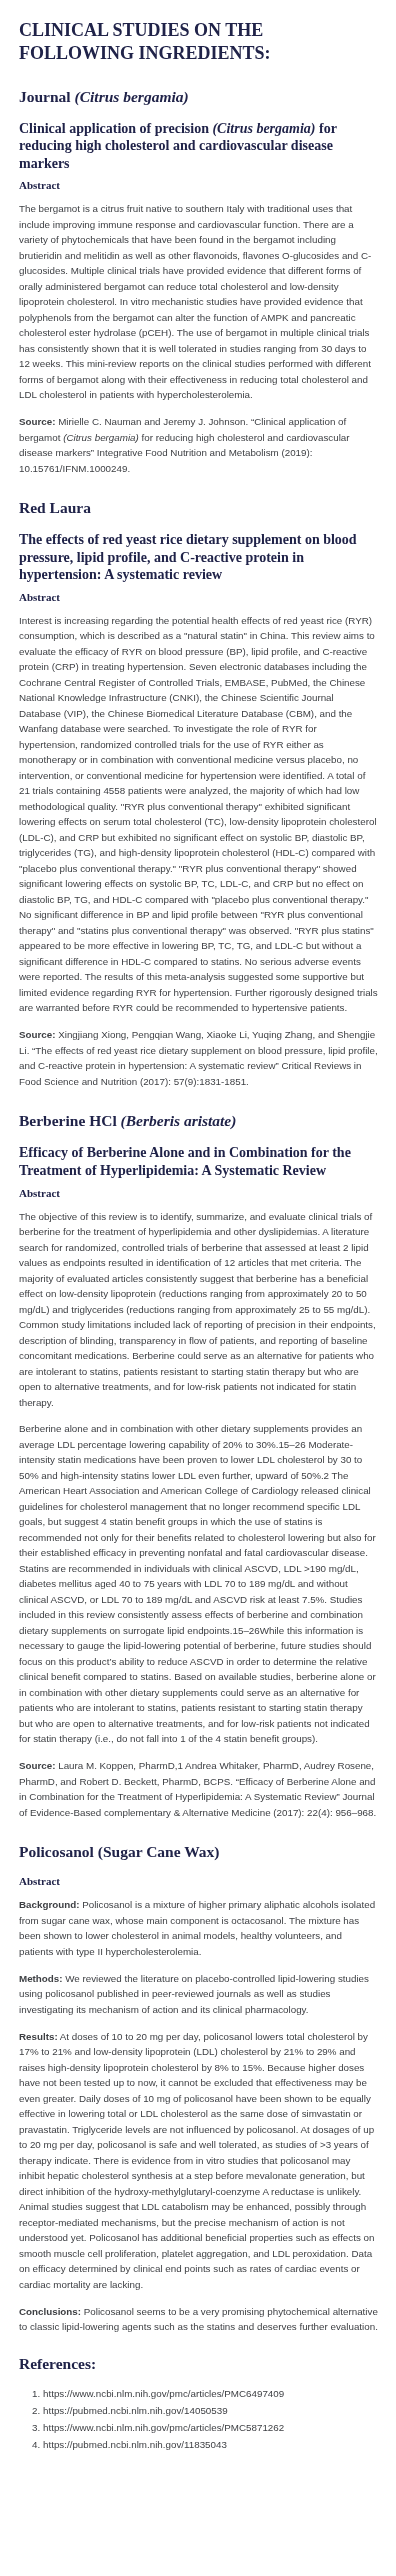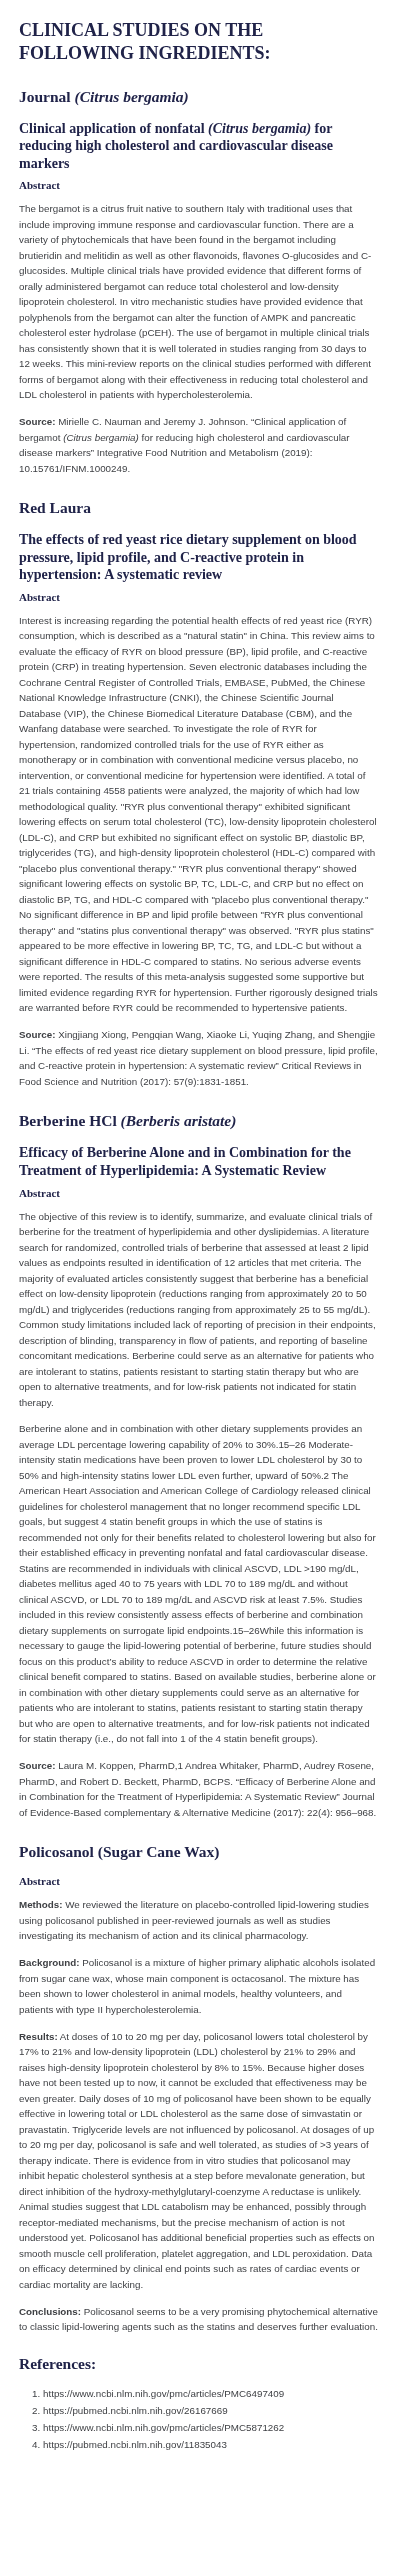--- a/index.html
+++ b/index.html
@@ -72,21 +72,21 @@
 </style>
 </head>
 <body>
 
 <main>
   <h1 class="page-title">CLINICAL STUDIES ON THE FOLLOWING INGREDIENTS:</h1>
 
   <div id="sections">
       <section>
         <h2 class="section-heading"><span>Journal </span><em>(Citrus bergamia)</em></h2>
-        <h3 class="article-title"><span>Clinical application of nonfatal </span><em>(Citrus bergamia)</em><span> for reducing high cholesterol and cardiovascular disease markers</span></h3>
+        <h3 class="article-title"><span>Clinical application of precision </span><em>(Citrus bergamia)</em><span> for reducing high cholesterol and cardiovascular disease markers</span></h3>
         <h4 class="abstract-heading">Abstract</h4>
         <p><span>The bergamot is a citrus fruit native to southern Italy with traditional uses that include improving immune response and cardiovascular function. There are a variety of phytochemicals that have been found in the bergamot including brutieridin and melitidin as well as other flavonoids, flavones O-glucosides and C-glucosides. Multiple clinical trials have provided evidence that different forms of orally administered bergamot can reduce total cholesterol and low-density lipoprotein cholesterol. In vitro mechanistic studies have provided evidence that polyphenols from the bergamot can alter the function of AMPK and pancreatic cholesterol ester hydrolase (pCEH). The use of bergamot in multiple clinical trials has consistently shown that it is well tolerated in studies ranging from 30 days to 12 weeks. This mini-review reports on the clinical studies performed with different forms of bergamot along with their effectiveness in reducing total cholesterol and LDL cholesterol in patients with hypercholesterolemia.</span></p>
         <p><strong>Source:</strong><span> Mirielle C. Nauman and Jeremy J. Johnson. “Clinical application of bergamot </span><em>(Citrus bergamia)</em><span> for reducing high cholesterol and cardiovascular disease markers” Integrative Food Nutrition and Metabolism (2019): 10.15761/IFNM.1000249.</span></p>
       </section>
       <section>
         <h2 class="section-heading"><span>Red Laura</span></h2>
         <h3 class="article-title"><span>The effects of red yeast rice dietary supplement on blood pressure, lipid profile, and C-reactive protein in hypertension: A systematic review</span></h3>
         <h4 class="abstract-heading">Abstract</h4>
         <p><span>Interest is increasing regarding the potential health effects of red yeast rice (RYR) consumption, which is described as a "natural statin" in China. This review aims to evaluate the efficacy of RYR on blood pressure (BP), lipid profile, and C-reactive protein (CRP) in treating hypertension. Seven electronic databases including the Cochrane Central Register of Controlled Trials, EMBASE, PubMed, the Chinese National Knowledge Infrastructure (CNKI), the Chinese Scientific Journal Database (VIP), the Chinese Biomedical Literature Database (CBM), and the Wanfang database were searched. To investigate the role of RYR for hypertension, randomized controlled trials for the use of RYR either as monotherapy or in combination with conventional medicine versus placebo, no intervention, or conventional medicine for hypertension were identified. A total of 21 trials containing 4558 patients were analyzed, the majority of which had low methodological quality. "RYR plus conventional therapy" exhibited significant lowering effects on serum total cholesterol (TC), low-density lipoprotein cholesterol (LDL-C), and CRP but exhibited no significant effect on systolic BP, diastolic BP, triglycerides (TG), and high-density lipoprotein cholesterol (HDL-C) compared with "placebo plus conventional therapy." "RYR plus conventional therapy" showed significant lowering effects on systolic BP, TC, LDL-C, and CRP but no effect on diastolic BP, TG, and HDL-C compared with "placebo plus conventional therapy." No significant difference in BP and lipid profile between "RYR plus conventional therapy" and "statins plus conventional therapy" was observed. "RYR plus statins" appeared to be more effective in lowering BP, TC, TG, and LDL-C but without a significant difference in HDL-C compared to statins. No serious adverse events were reported. The results of this meta-analysis suggested some supportive but limited evidence regarding RYR for hypertension. Further rigorously designed trials are warranted before RYR could be recommended to hypertensive patients.</span></p>
         <p><strong>Source:</strong><span> Xingjiang Xiong, Pengqian Wang, Xiaoke Li, Yuqing Zhang, and Shengjie Li. “The effects of red yeast rice dietary supplement on blood pressure, lipid profile, and C-reactive protein in hypertension: A systematic review” Critical Reviews in Food Science and Nutrition (2017): 57(9):1831-1851.</span></p>
@@ -95,30 +95,30 @@
         <h2 class="section-heading"><span>Berberine HCl </span><em>(Berberis aristate)</em></h2>
         <h3 class="article-title"><span>Efficacy of Berberine Alone and in Combination for the Treatment of Hyperlipidemia: A Systematic Review</span></h3>
         <h4 class="abstract-heading">Abstract</h4>
         <p><span>The objective of this review is to identify, summarize, and evaluate clinical trials of berberine for the treatment of hyperlipidemia and other dyslipidemias. A literature search for randomized, controlled trials of berberine that assessed at least 2 lipid values as endpoints resulted in identification of 12 articles that met criteria. The majority of evaluated articles consistently suggest that berberine has a beneficial effect on low-density lipoprotein (reductions ranging from approximately 20 to 50 mg/dL) and triglycerides (reductions ranging from approximately 25 to 55 mg/dL). Common study limitations included lack of reporting of precision in their endpoints, description of blinding, transparency in flow of patients, and reporting of baseline concomitant medications. Berberine could serve as an alternative for patients who are intolerant to statins, patients resistant to starting statin therapy but who are open to alternative treatments, and for low-risk patients not indicated for statin therapy.</span></p>
         <p><span>Berberine alone and in combination with other dietary supplements provides an average LDL percentage lowering capability of 20% to 30%.15–26 Moderate-intensity statin medications have been proven to lower LDL cholesterol by 30 to 50% and high-intensity statins lower LDL even further, upward of 50%.2 The American Heart Association and American College of Cardiology released clinical guidelines for cholesterol management that no longer recommend specific LDL goals, but suggest 4 statin benefit groups in which the use of statins is recommended not only for their benefits related to cholesterol lowering but also for their established efficacy in preventing nonfatal and fatal cardiovascular disease. Statins are recommended in individuals with clinical ASCVD, LDL &gt;190 mg/dL, diabetes mellitus aged 40 to 75 years with LDL 70 to 189 mg/dL and without clinical ASCVD, or LDL 70 to 189 mg/dL and ASCVD risk at least 7.5%. Studies included in this review consistently assess effects of berberine and combination dietary supplements on surrogate lipid endpoints.15–26While this information is necessary to gauge the lipid-lowering potential of berberine, future studies should focus on this product’s ability to reduce ASCVD in order to determine the relative clinical benefit compared to statins. Based on available studies, berberine alone or in combination with other dietary supplements could serve as an alternative for patients who are intolerant to statins, patients resistant to starting statin therapy but who are open to alternative treatments, and for low-risk patients not indicated for statin therapy (i.e., do not fall into 1 of the 4 statin benefit groups).</span></p>
         <p><strong>Source:</strong><span> Laura M. Koppen, PharmD,1 Andrea Whitaker, PharmD, Audrey Rosene, PharmD, and Robert D. Beckett, PharmD, BCPS. “Efficacy of Berberine Alone and in Combination for the Treatment of Hyperlipidemia: A Systematic Review” Journal of Evidence-Based complementary &amp; Alternative Medicine (2017): 22(4): 956–968.</span></p>
       </section>
       <section>
         <h2 class="section-heading"><span>Policosanol (Sugar Cane Wax)</span></h2>
         <h4 class="abstract-heading">Abstract</h4>
+        <p><strong>Background:</strong><span> Policosanol is a mixture of higher primary aliphatic alcohols isolated from sugar cane wax, whose main component is octacosanol. The mixture has been shown to lower cholesterol in animal models, healthy volunteers, and patients with type II hypercholesterolemia.</span></p>
         <p><strong>Methods:</strong><span> We reviewed the literature on placebo-controlled lipid-lowering studies using policosanol published in peer-reviewed journals as well as studies investigating its mechanism of action and its clinical pharmacology.</span></p>
-        <p><strong>Background:</strong><span> Policosanol is a mixture of higher primary aliphatic alcohols isolated from sugar cane wax, whose main component is octacosanol. The mixture has been shown to lower cholesterol in animal models, healthy volunteers, and patients with type II hypercholesterolemia.</span></p>
         <p><strong>Results:</strong><span> At doses of 10 to 20 mg per day, policosanol lowers total cholesterol by 17% to 21% and low-density lipoprotein (LDL) cholesterol by 21% to 29% and raises high-density lipoprotein cholesterol by 8% to 15%. Because higher doses have not been tested up to now, it cannot be excluded that effectiveness may be even greater. Daily doses of 10 mg of policosanol have been shown to be equally effective in lowering total or LDL cholesterol as the same dose of simvastatin or pravastatin. Triglyceride levels are not influenced by policosanol. At dosages of up to 20 mg per day, policosanol is safe and well tolerated, as studies of &gt;3 years of therapy indicate. There is evidence from in vitro studies that policosanol may inhibit hepatic cholesterol synthesis at a step before mevalonate generation, but direct inhibition of the hydroxy-methylglutaryl-coenzyme A reductase is unlikely. Animal studies suggest that LDL catabolism may be enhanced, possibly through receptor-mediated mechanisms, but the precise mechanism of action is not understood yet. Policosanol has additional beneficial properties such as effects on smooth muscle cell proliferation, platelet aggregation, and LDL peroxidation. Data on efficacy determined by clinical end points such as rates of cardiac events or cardiac mortality are lacking.</span></p>
         <p><strong>Conclusions:</strong><span> Policosanol seems to be a very promising phytochemical alternative to classic lipid-lowering agents such as the statins and deserves further evaluation.</span></p>
       </section>
     </div>
 
   <div class="references">
     <h2 class="section-heading">References:</h2>
     <ol class="ref-list" id="ref-list">
         <li><a>https://www.ncbi.nlm.nih.gov/pmc/articles/PMC6497409</a></li>
-        <li><a>https://pubmed.ncbi.nlm.nih.gov/26167669</a></li>
+        <li><a>https://pubmed.ncbi.nlm.nih.gov/14050539</a></li>
         <li><a>https://www.ncbi.nlm.nih.gov/pmc/articles/PMC5871262</a></li>
         <li><a>https://pubmed.ncbi.nlm.nih.gov/11835043</a></li>
       </ol>
   </div>
 </main>
 
 
 </body></html>

